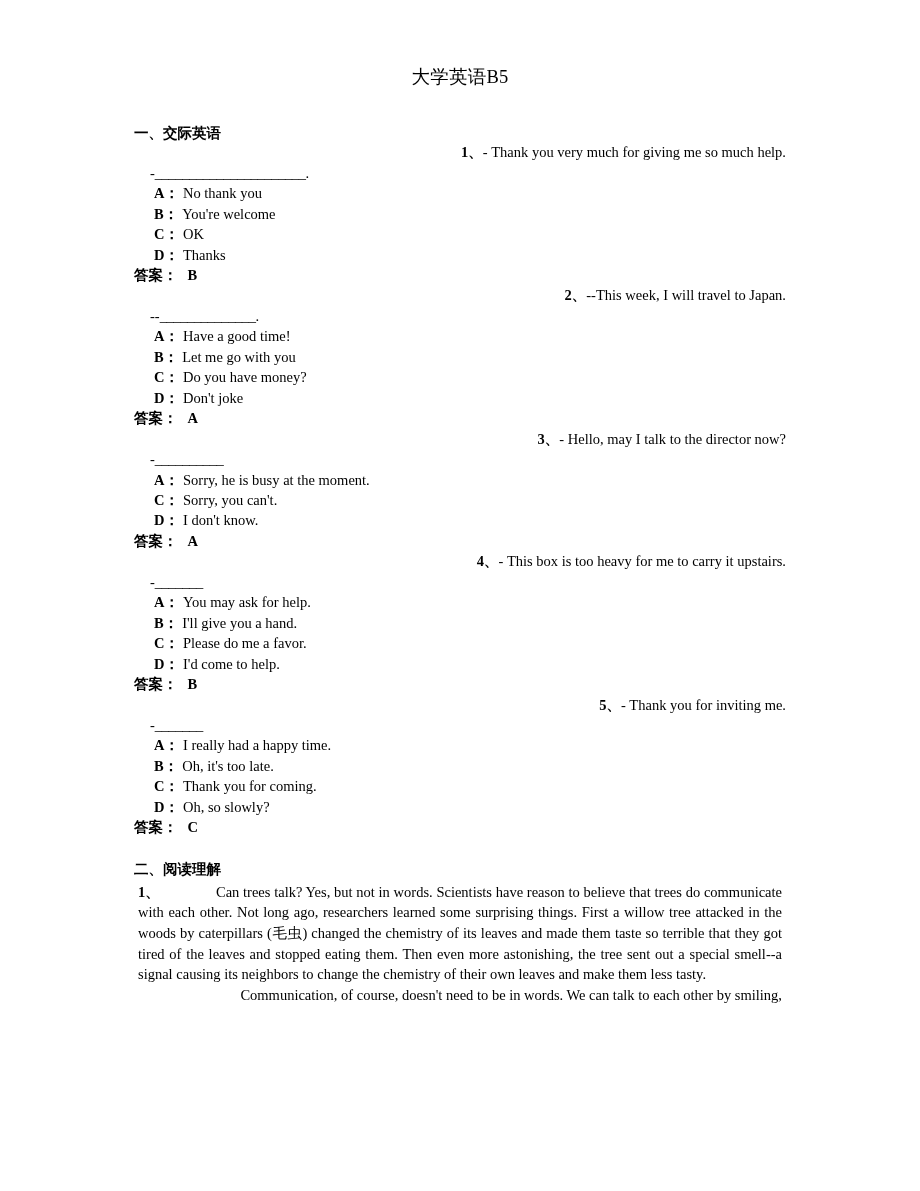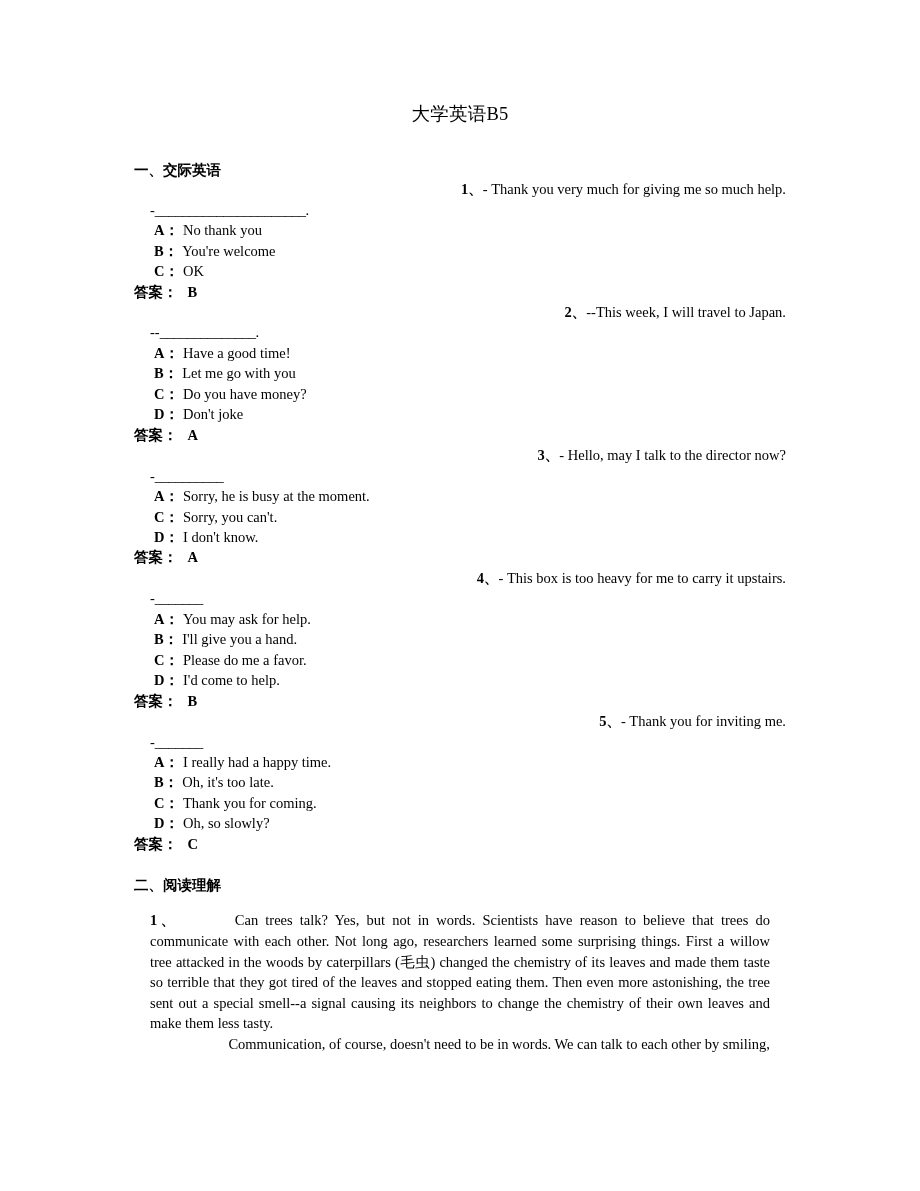--- a/index.html
+++ b/index.html
@@ -33,21 +33,21 @@
     width: 652px;
   }
 
   
   .doc-title {
     text-align: center;
     font-size: 18.5px;
     font-weight: normal;
     line-height: 1.2;
     margin: 0;
-    padding-top: 103px;
+    padding-top: 66px;
     letter-spacing: 0.2px;
   }
 
   
   .section-heading {
     font-size: 14.5px;
     font-weight: bold;
     line-height: 1.25;
     margin: 0;
   }
@@ -103,21 +103,21 @@
   .answer-label {
     font-weight: bold;
   }
   .answer-value {
     font-weight: bold;
     padding-left: 10px;
   }
 
   
   .reading-item {
-    margin: 16px;
+    margin: 4px;
   }
   .passage {
     font-size: 14.5px;
     line-height: 20.6px;
     text-align: justify;
     text-justify: inter-word;
     margin: 0;
   }
   .passage-first {
     text-indent: 0;
@@ -145,20 +145,21 @@
       <div class="q-stem">
         <span class="q-num">1、</span><span>- Thank you very much for giving me so much help.</span>
       </div>
       <div class="q-blank-line">
         <span>-</span><span class="blank">______________________</span><span>.</span>
       </div>
       <ul class="options">
         <li class="option"><span class="opt-letter">A：</span><span class="opt-text">No thank you</span></li>
         <li class="option"><span class="opt-letter">B：</span><span class="opt-text">You're welcome</span></li>
         <li class="option"><span class="opt-letter">C：</span><span class="opt-text">OK</span></li>
+        <li class="option"><span class="opt-letter">D：</span><span class="opt-text">Thanks</span></li>
       </ul>
       <div class="answer-row">
         <span class="answer-label">答案：</span><span class="answer-value">B</span>
       </div>
     </div>
 
     <div class="question">
       <div class="q-stem">
         <span class="q-num">2、</span><span>--This week, I will travel to Japan.</span>
       </div>

